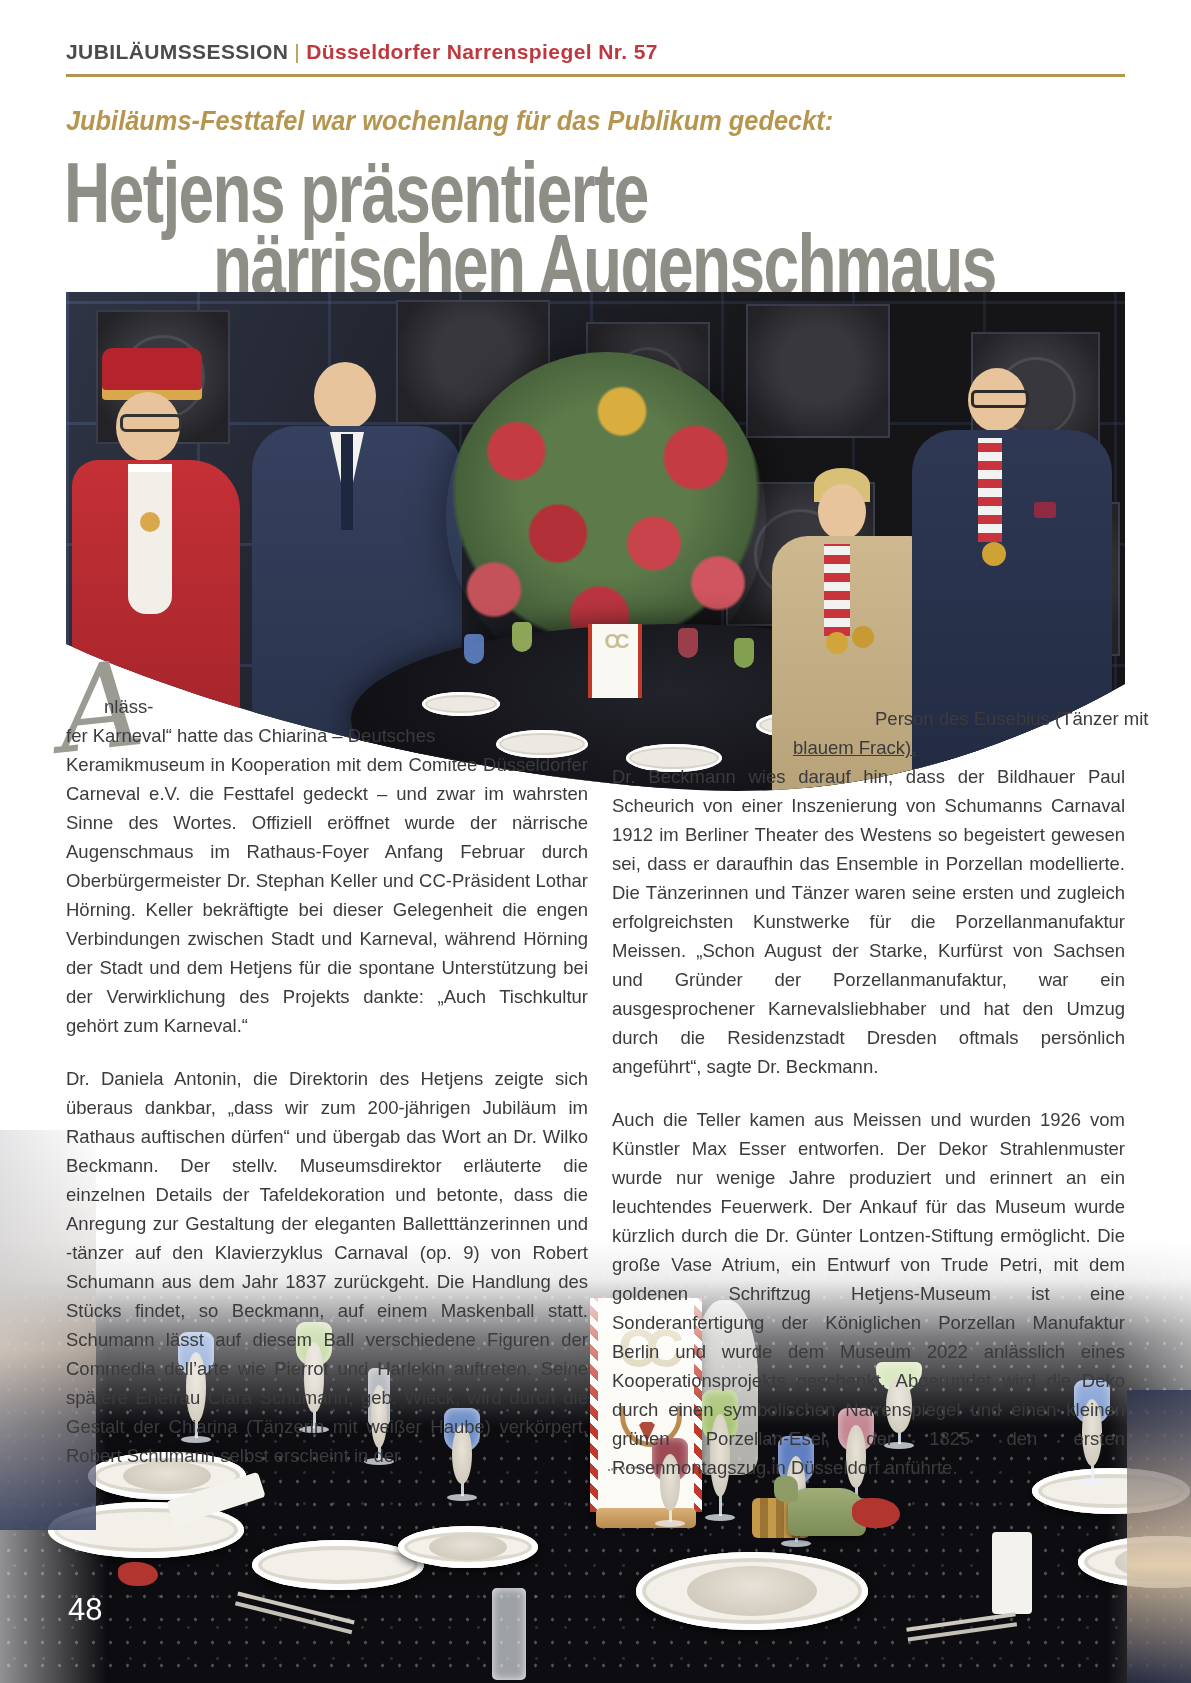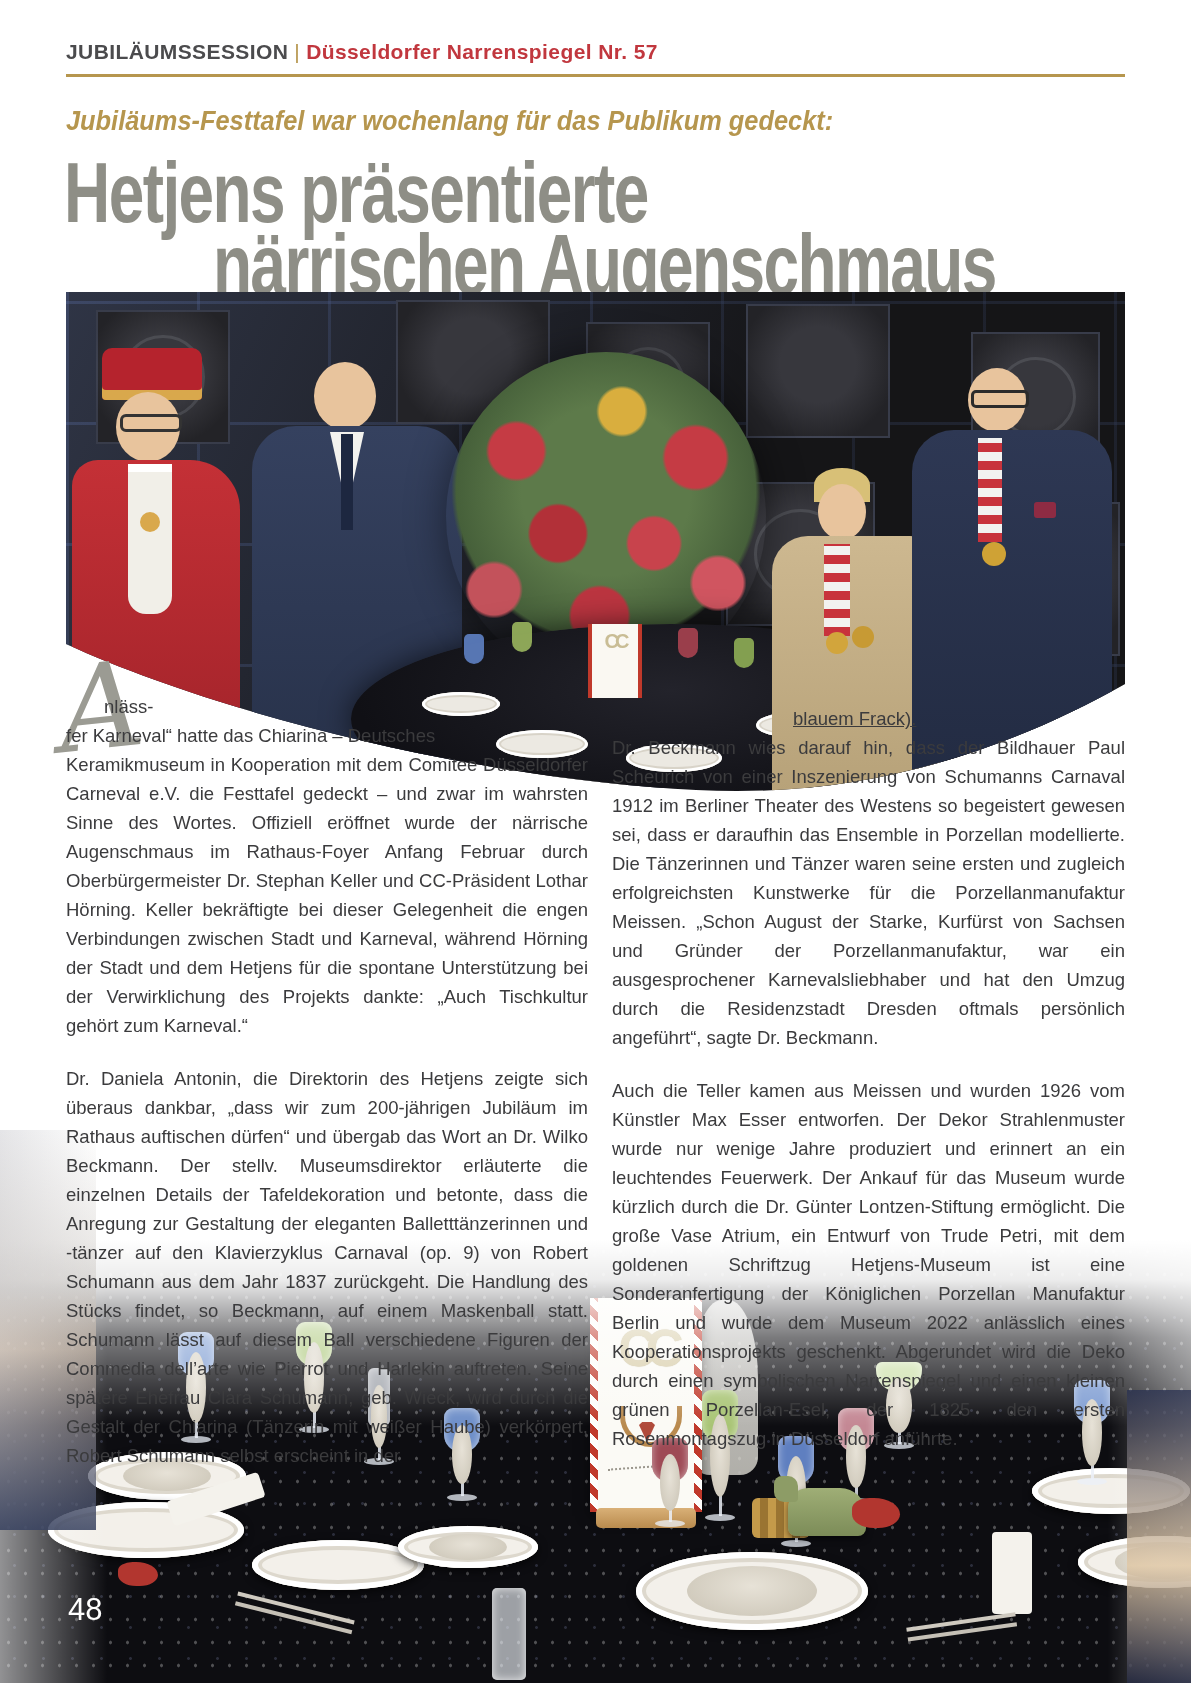--- a/index.html
+++ b/index.html
@@ -292,19 +292,20 @@
   <div class="dropcap">A</div>
 
   <div class="col col-left">
     <div class="open-line ol0">nläss-</div>
     <div class="open-line">fer Karneval“ hatte das Chiarina – Deutsches</div>
     <p class="para">Keramikmuseum in Kooperation mit dem Comitee Düsseldorfer Carneval e.V. die Festtafel gedeckt – und zwar im wahrsten Sinne des Wortes. Offiziell eröffnet wurde der närrische Augenschmaus im Rathaus-Foyer Anfang Februar durch Oberbürgermeister Dr. Stephan Keller und CC-Präsident Lothar Hörning. Keller bekräftigte bei dieser Gelegenheit die engen Verbindungen zwischen Stadt und Karneval, während Hörning der Stadt und dem Hetjens für die spontane Unterstützung bei der Verwirklichung des Projekts dankte: „Auch Tischkultur gehört zum Karneval.“</p>
     <p class="para">Dr. Daniela Antonin, die Direktorin des Hetjens zeigte sich überaus dankbar, „dass wir zum 200-jährigen Jubiläum im Rathaus auftischen dürfen“ und übergab das Wort an Dr. Wilko Beckmann. Der stellv. Museumsdirektor erläuterte die einzelnen Details der Tafeldekoration und betonte, dass die Anregung zur Gestaltung der eleganten Balletttänzerinnen und -tänzer auf den Klavierzyklus Carnaval (op. 9) von Robert Schumann aus dem Jahr 1837 zurückgeht. Die Handlung des Stücks findet, so Beckmann, auf einem Maskenball statt. Schumann lässt auf diesem Ball verschiedene Figuren der Commedia dell’arte wie Pierrot und Harlekin auftreten. Seine spätere Ehefrau Clara Schumann, geb. Wieck, wird durch die Gestalt der Chiarina (Tänzerin mit weißer Haube) verkörpert, Robert Schumann selbst erscheint in der</p>
   </div>
 
   <div class="col col-right">
+    <div class="cap1">Person des Eusebius (Tänzer mit</div>
     <div class="cap2">blauem Frack).</div>
     <p class="para" style="margin-top:0;">Dr. Beckmann wies darauf hin, dass der Bildhauer Paul Scheurich von einer Inszenierung von Schumanns Carnaval 1912 im Berliner Theater des Westens so begeistert gewesen sei, dass er daraufhin das Ensemble in Porzellan modellierte. Die Tänzerinnen und Tänzer waren seine ersten und zugleich erfolgreichsten Kunstwerke für die Porzellanmanufaktur Meissen. „Schon August der Starke, Kurfürst von Sachsen und Gründer der Porzellanmanufaktur, war ein ausgesprochener Karnevalsliebhaber und hat den Umzug durch die Residenzstadt Dresden oftmals persönlich angeführt“, sagte Dr. Beckmann.</p>
     <p class="para">Auch die Teller kamen aus Meissen und wurden 1926 vom Künstler Max Esser entworfen. Der Dekor Strahlenmuster wurde nur wenige Jahre produziert und erinnert an ein leuchtendes Feuerwerk. Der Ankauf für das Museum wurde kürzlich durch die Dr. Günter Lontzen-Stiftung ermöglicht. Die große Vase Atrium, ein Entwurf von Trude Petri, mit dem goldenen Schriftzug Hetjens-Museum ist eine Sonderanfertigung der Königlichen Porzellan Manufaktur Berlin und wurde dem Museum 2022 anlässlich eines Kooperationsprojekts geschenkt. Abgerundet wird die Deko durch einen symbolischen Narrenspiegel und einen kleinen grünen Porzellan-Esel, der 1825 den ersten Rosenmontagszug in Düsseldorf anführte.</p>
   </div>
 
   <div class="pageno">48</div>
 </div>
 
 </body></html>

